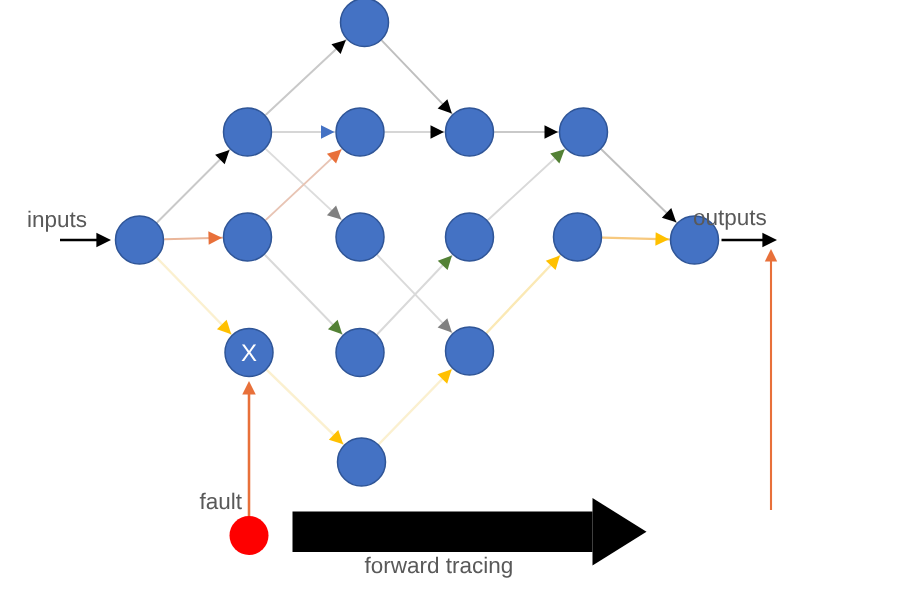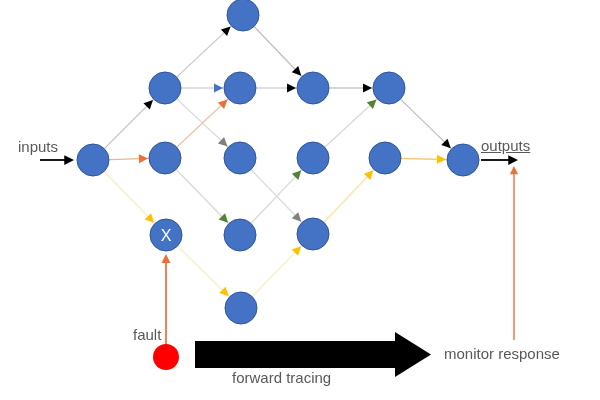--- a/index.html
+++ b/index.html
@@ -24,23 +24,23 @@
   }
   .lbl {
     position: absolute;
     color: #595959;
     font-family: "Liberation Sans", sans-serif;
     font-size: 15px;
     white-space: nowrap;
     line-height: 1;
   }
   #label-inputs   { left: 18px;  top: 139px; }
-  #label-outputs  { left: 481px; top: 138px; text-decoration: underline; }
+  #label-outputs  { left: 462px; top: 138px; }
   #label-fault    { left: 133px; top: 327px; }
-  #label-forward  { left: 232px; top: 370px; }
+  #label-forward  { left: 243px; top: 370px; }
   #label-monitor  { left: 444px; top: 346px; }
 </style>
 </head>
 <body>
 
 <div id="canvas">
 
   <svg id="diagram-svg" viewBox="0 0 600 400" xmlns="http://www.w3.org/2000/svg">
     <g id="edge-layer">
         <g>
@@ -190,15 +190,14 @@
         <g>
           <circle cx="463" cy="160" r="16" fill="#4472c4" stroke="#2f5597" stroke-width="1"></circle>
         </g>
       </g>
   </svg>
 
   <div class="lbl" id="label-inputs">inputs</div>
   <div class="lbl" id="label-outputs">outputs</div>
   <div class="lbl" id="label-fault">fault</div>
   <div class="lbl" id="label-forward">forward tracing</div>
-  <div class="lbl" id="label-monitor">monitor response</div>
 
 </div>
 
 </body></html>

